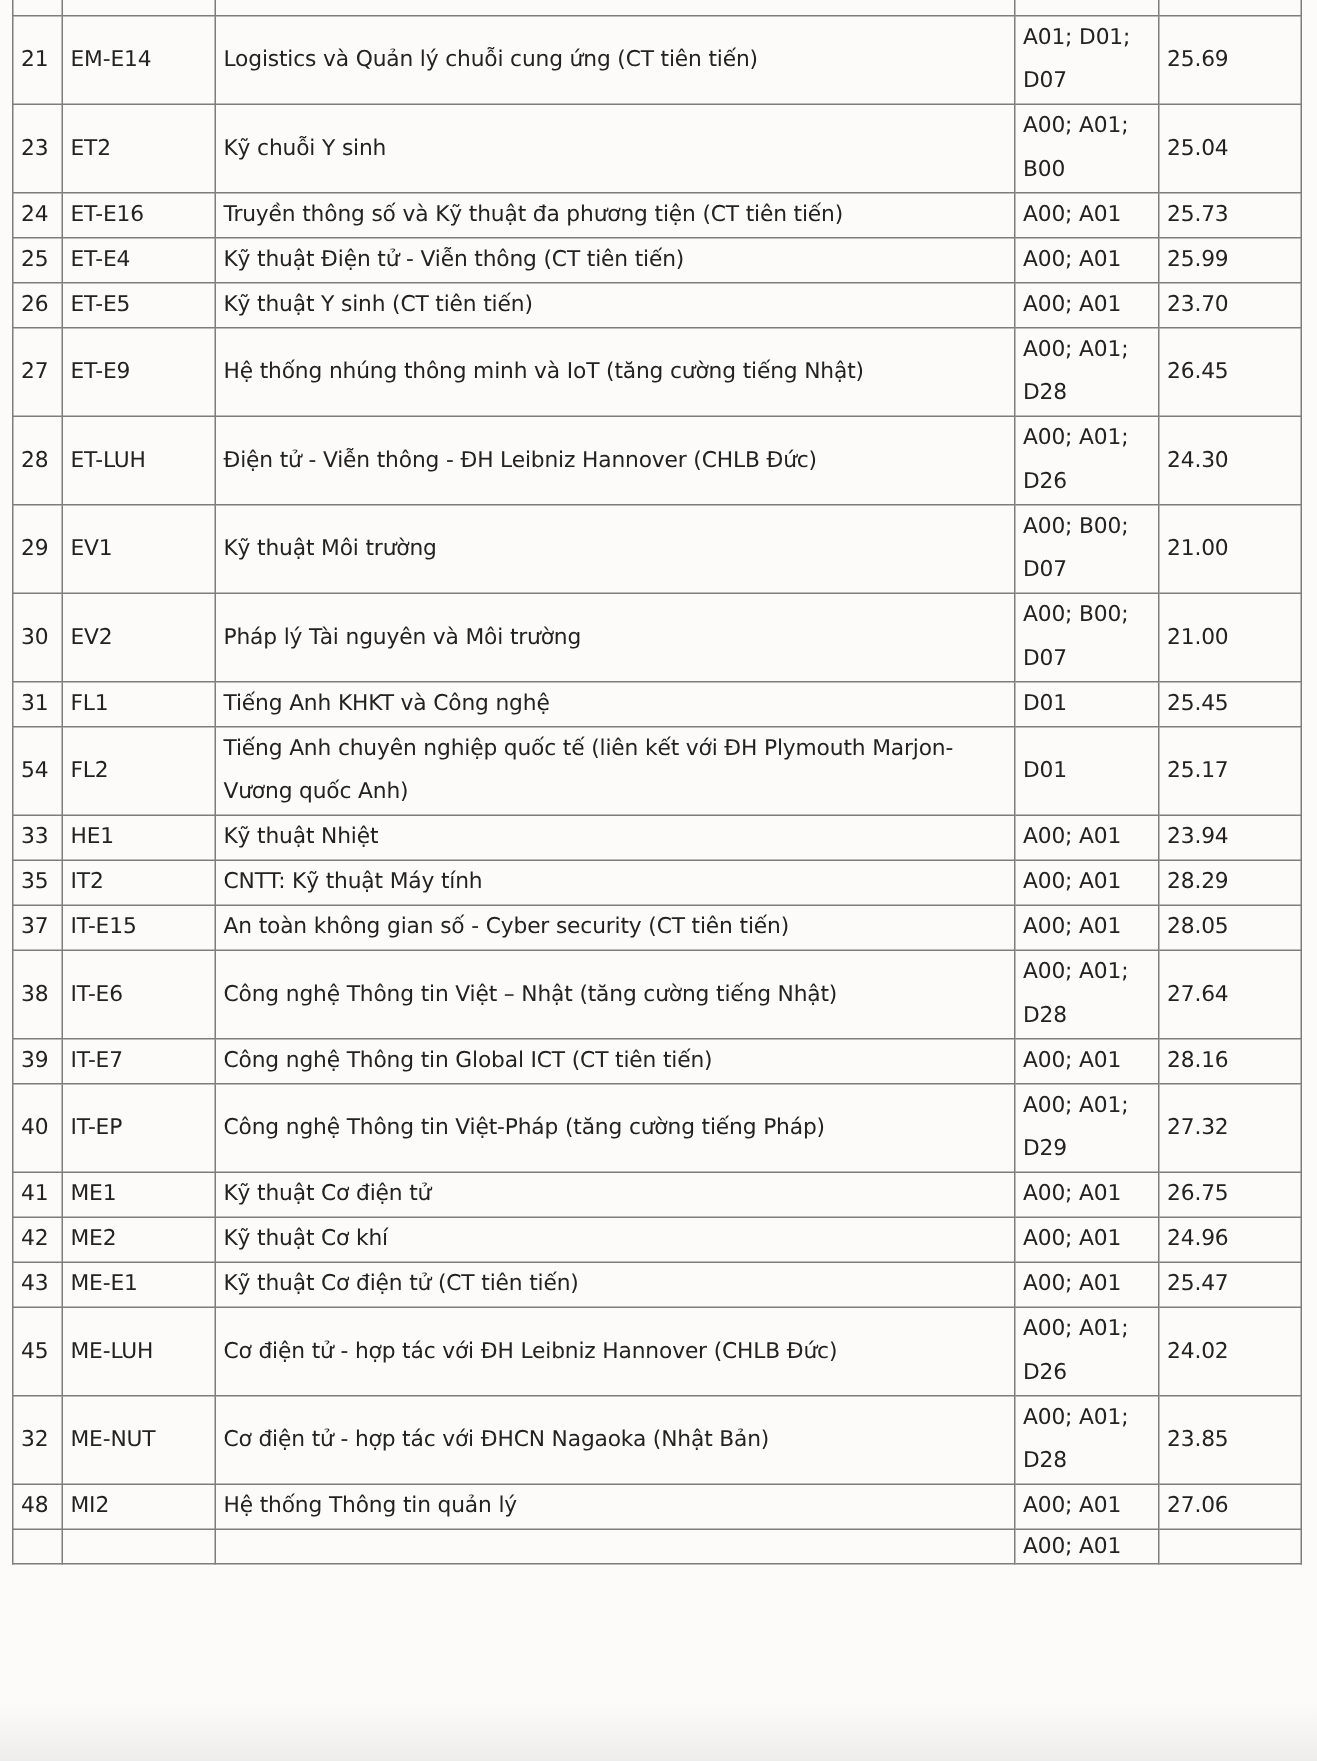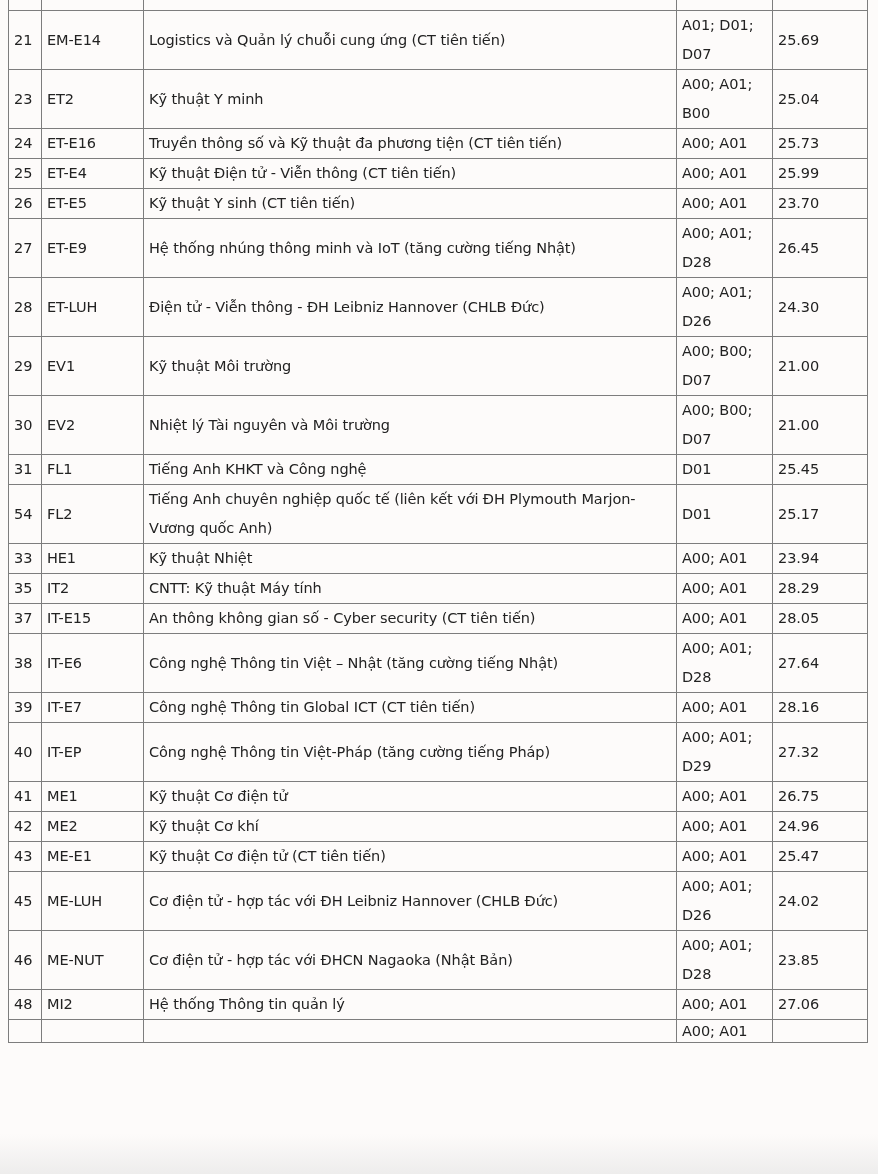--- a/index.html
+++ b/index.html
@@ -74,21 +74,21 @@
     <tr>
           <td>21</td>
           <td>EM-E14</td>
           <td>Logistics và Quản lý chuỗi cung ứng (CT tiên tiến)</td>
           <td>A01; D01; D07</td>
           <td>25.69</td>
         </tr>
         <tr>
           <td>23</td>
           <td>ET2</td>
-          <td>Kỹ thuật Y minh</td>
+          <td>Kỹ chuỗi Y sinh</td>
           <td>A00; A01; B00</td>
           <td>25.04</td>
         </tr>
         <tr>
           <td>24</td>
           <td>ET-E16</td>
           <td>Truyền thông số và Kỹ thuật đa phương tiện (CT tiên tiến)</td>
           <td>A00; A01</td>
           <td>25.73</td>
         </tr>
@@ -123,21 +123,21 @@
         <tr>
           <td>29</td>
           <td>EV1</td>
           <td>Kỹ thuật Môi trường</td>
           <td>A00; B00; D07</td>
           <td>21.00</td>
         </tr>
         <tr>
           <td>30</td>
           <td>EV2</td>
-          <td>Nhiệt lý Tài nguyên và Môi trường</td>
+          <td>Pháp lý Tài nguyên và Môi trường</td>
           <td>A00; B00; D07</td>
           <td>21.00</td>
         </tr>
         <tr>
           <td>31</td>
           <td>FL1</td>
           <td>Tiếng Anh KHKT và Công nghệ</td>
           <td>D01</td>
           <td>25.45</td>
         </tr>
@@ -158,21 +158,21 @@
         <tr>
           <td>35</td>
           <td>IT2</td>
           <td>CNTT: Kỹ thuật Máy tính</td>
           <td>A00; A01</td>
           <td>28.29</td>
         </tr>
         <tr>
           <td>37</td>
           <td>IT-E15</td>
-          <td>An thông không gian số - Cyber security (CT tiên tiến)</td>
+          <td>An toàn không gian số - Cyber security (CT tiên tiến)</td>
           <td>A00; A01</td>
           <td>28.05</td>
         </tr>
         <tr>
           <td>38</td>
           <td>IT-E6</td>
           <td>Công nghệ Thông tin Việt – Nhật (tăng cường tiếng Nhật)</td>
           <td>A00; A01; D28</td>
           <td>27.64</td>
         </tr>
@@ -212,21 +212,21 @@
           <td>25.47</td>
         </tr>
         <tr>
           <td>45</td>
           <td>ME-LUH</td>
           <td>Cơ điện tử - hợp tác với ĐH Leibniz Hannover (CHLB Đức)</td>
           <td>A00; A01; D26</td>
           <td>24.02</td>
         </tr>
         <tr>
-          <td>46</td>
+          <td>32</td>
           <td>ME-NUT</td>
           <td>Cơ điện tử - hợp tác với ĐHCN Nagaoka (Nhật Bản)</td>
           <td>A00; A01; D28</td>
           <td>23.85</td>
         </tr>
         <tr>
           <td>48</td>
           <td>MI2</td>
           <td>Hệ thống Thông tin quản lý</td>
           <td>A00; A01</td>

